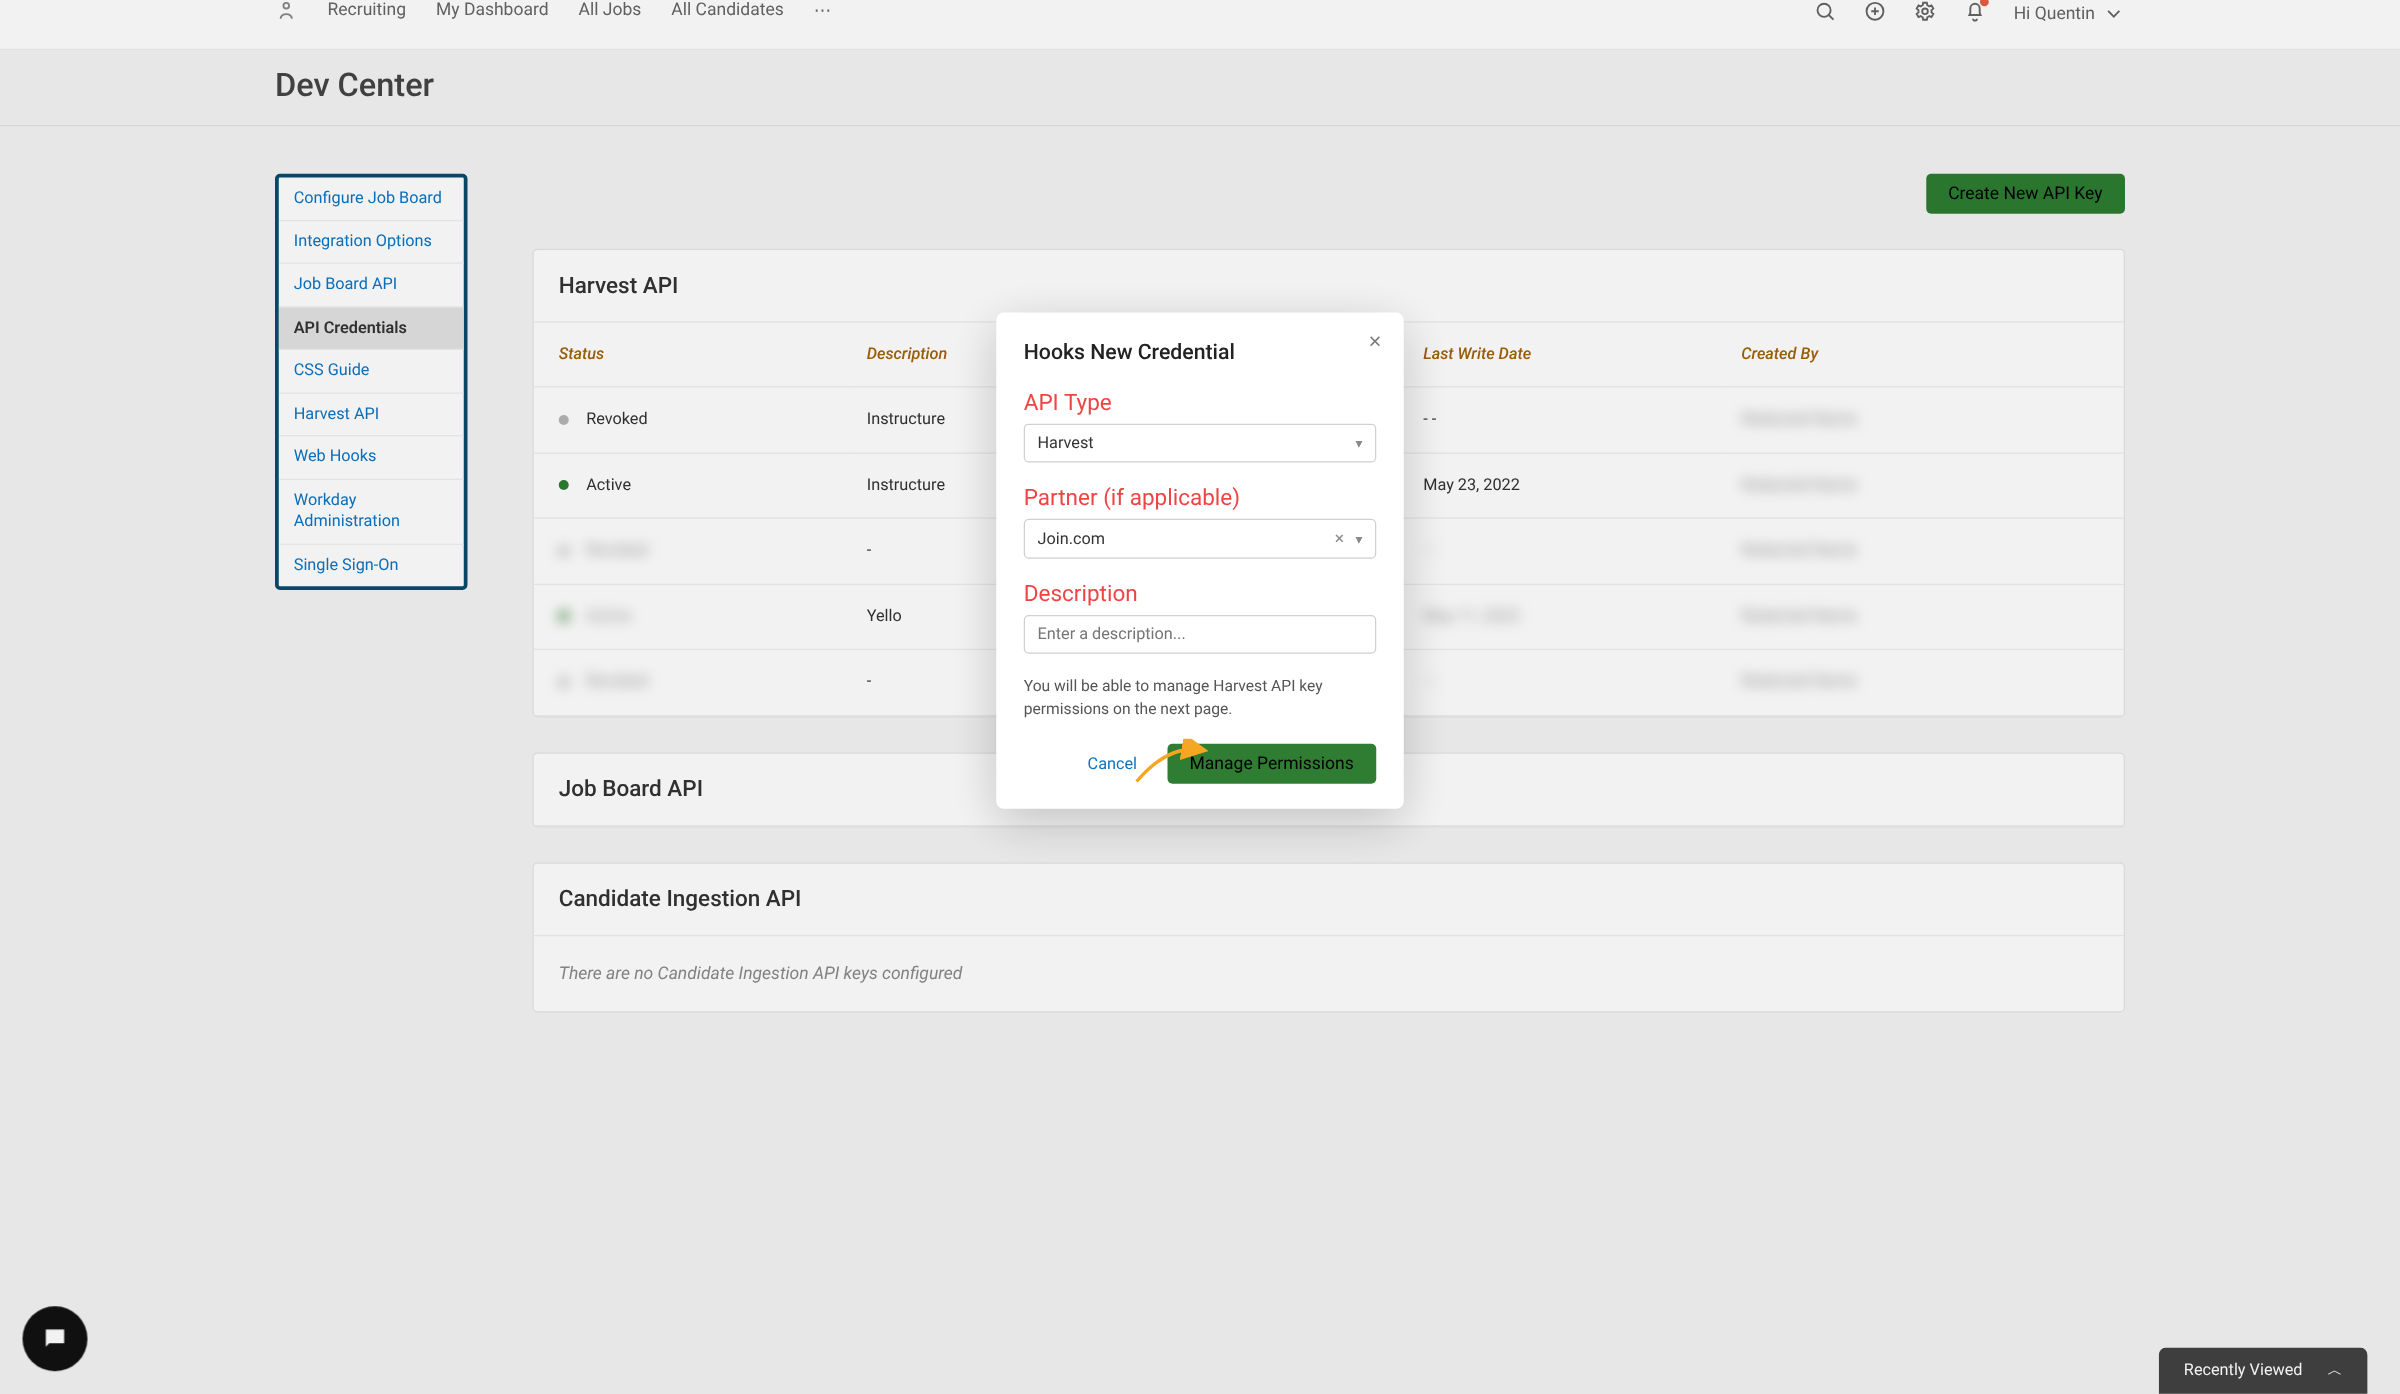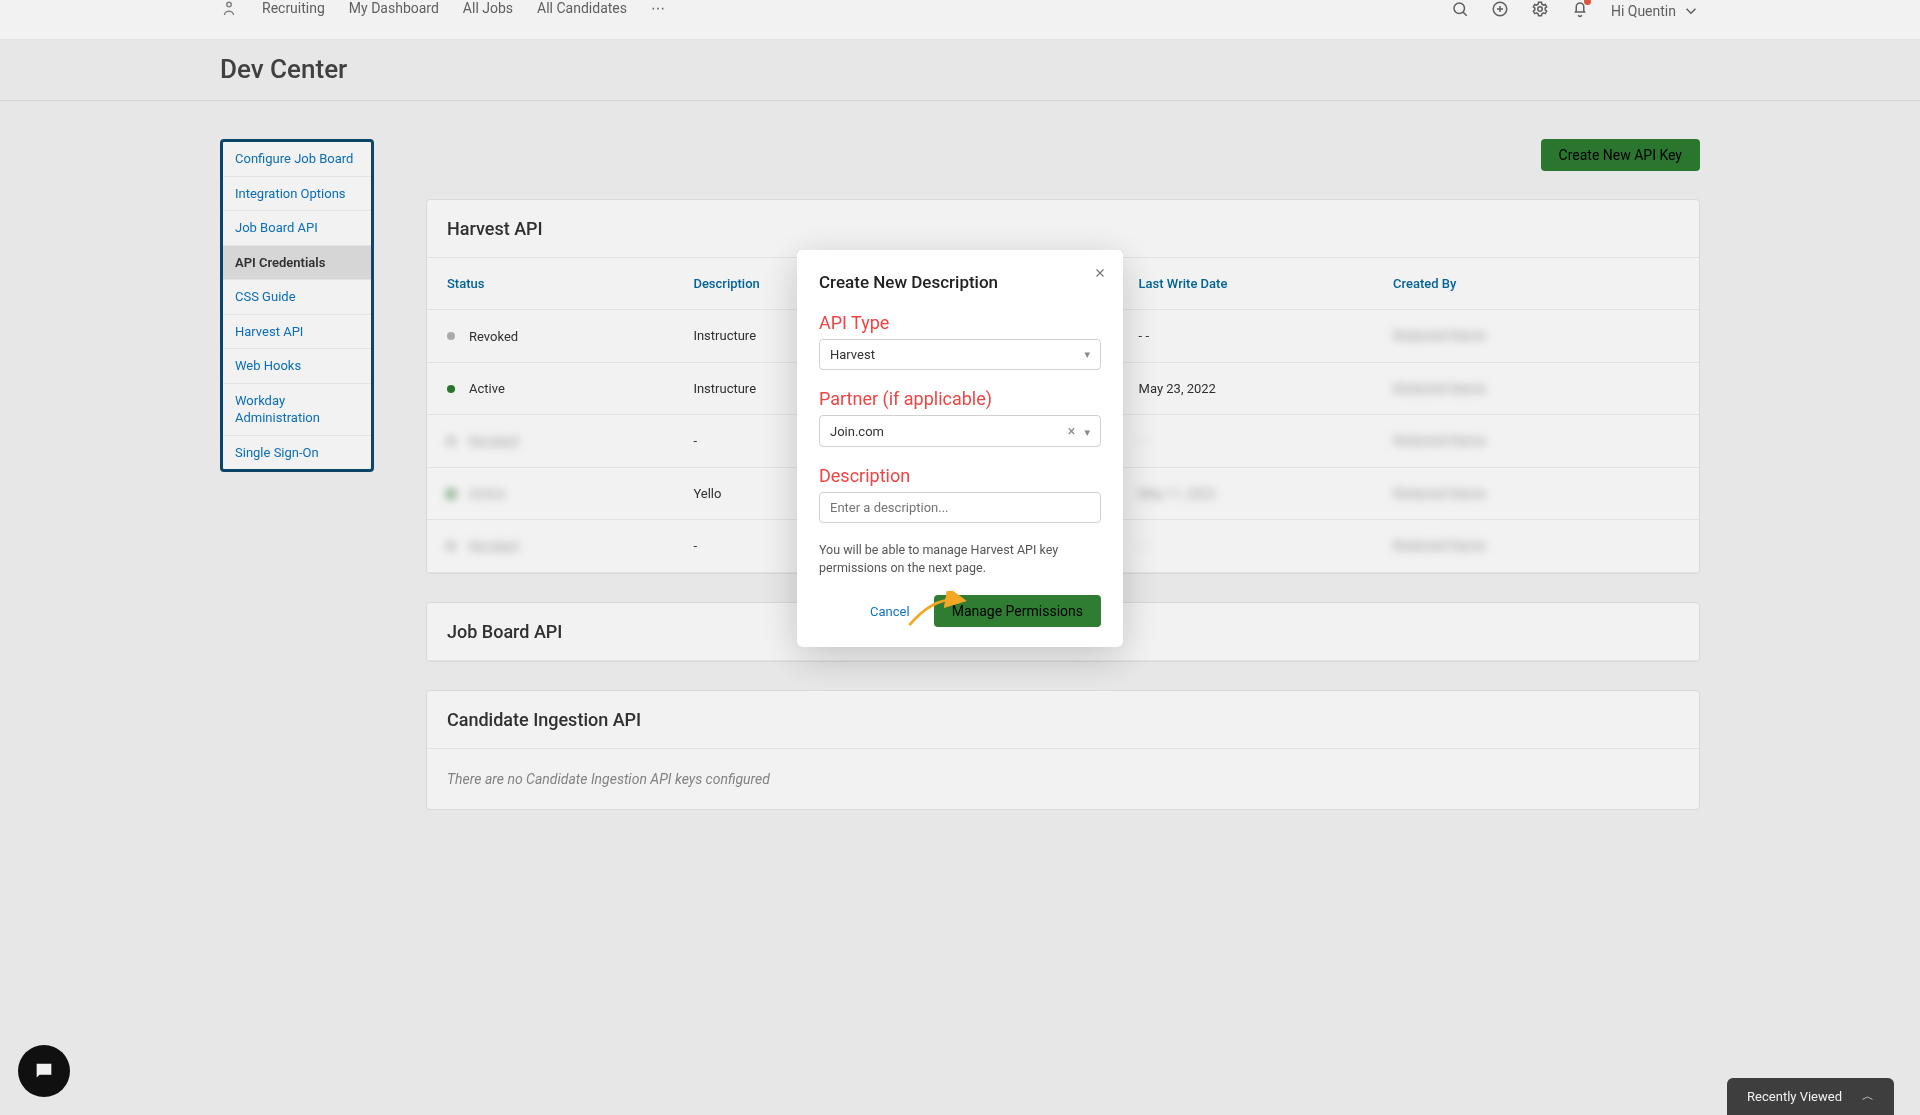--- a/index.html
+++ b/index.html
@@ -94,21 +94,21 @@
   }
 
   .tbl { width: 100%; border-collapse: collapse; }
   .tbl th, .tbl td {
     text-align: left;
     padding: 18px 12px;
     font-size: 13px;
     border-bottom: 1px solid #eee;
     vertical-align: middle;
   }
-  .tbl th { color: #0369a1; font-weight: 500; }
+  .tbl th { color: #a16207; font-weight: 500; font-style: italic; }
   .tbl th:first-child, .tbl td:first-child { padding-left: 20px; }
 
   .status { display: inline-flex; align-items: center; gap: 14px; }
   .dot { width: 8px; height: 8px; border-radius: 50%; display: inline-block; }
   .dot.green { background: #2e7d32; }
   .dot.grey  { background: #b5b5b5; }
 
   .blur {
     filter: blur(5px);
     user-select: none;
@@ -350,21 +350,21 @@
   </main>
 </div>
 
 <div class="backdrop">
   <div class="modal">
     <button class="close">
       <svg width="14" height="14" viewBox="0 0 24 24" stroke="currentColor" stroke-width="2" fill="none">
           <path d="M6 6l12 12M18 6L6 18"></path>
         </svg>
     </button>
-    <h3>Create New Description</h3>
+    <h3>Hooks New Credential</h3>
 
     <div class="field">
       <label>API Type</label>
       <div class="select">
         <span>Harvest</span>
         <span class="caret">▾</span>
       </div>
     </div>
 
     <div class="field">

